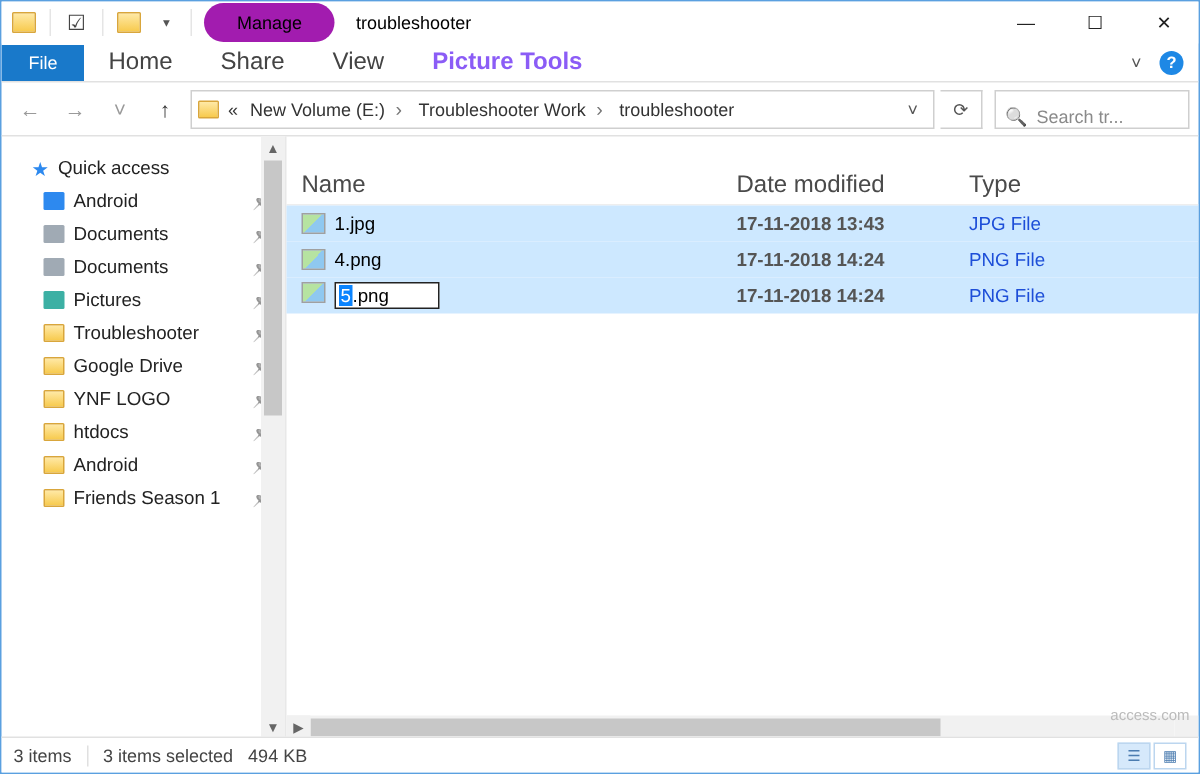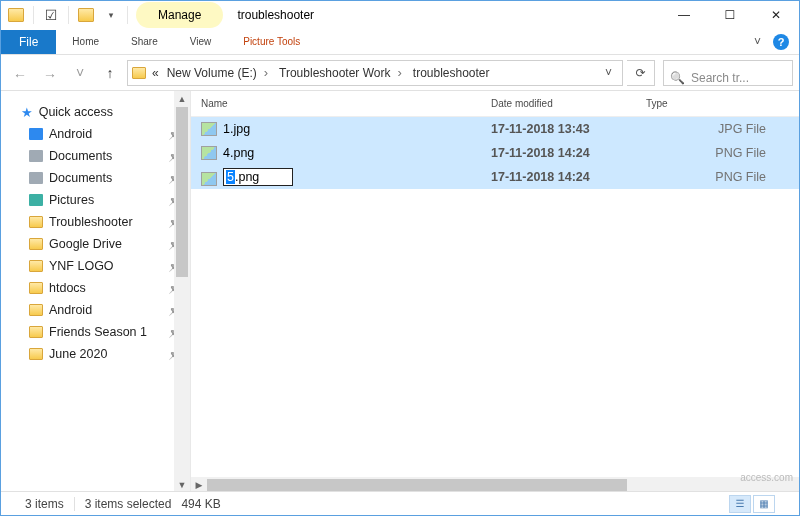--- a/index.html
+++ b/index.html
@@ -6,30 +6,30 @@
   body { margin: 0; background: #fff; font-size: 12px; color: #000; width: 800px; height: 516px; overflow: hidden; border: 1px solid #5aa0e0; position: relative; }
 
   
   .titlebar { display: flex; align-items: center; height: 28px; background: #fff; }
   .titlebar .qat { display: flex; align-items: center; gap: 2px; padding: 0 4px; }
   .qat-btn { width: 22px; height: 22px; display: flex; align-items: center; justify-content: center; }
   .folder-ico { width: 16px; height: 14px; background: linear-gradient(#ffe9a6,#f7ca4d); border:1px solid #d9a63b; border-radius:1px; }
   .check-ico::before { content:"☑"; color:#444; font-size:14px; }
   .caret::after { content:"▾"; font-size:9px; color:#555; margin-left:2px; }
   .pipe { width:1px; height:18px; background:#e5e5e5; margin:0 4px; }
-  .context-tab { background:#fef9c3; padding: 6px 22px; font-size:12px;border-radius:13px; }
+  .context-tab { background:#a21caf; padding: 6px 22px; font-size:12px;border-radius:13px; }
   .window-title { padding: 0 14px; font-size:12px; }
   .winbtns { margin-left:auto; display:flex; }
   .winbtn { width:46px; height:28px; display:flex; align-items:center; justify-content:center; font-size:12px; color:#222; }
 
   
   .ribbon { display:flex; align-items:center; height:26px; border-bottom:1px solid #e1e1e1; }
   .file-tab { background:#1979ca; color:#fff; padding:5px 18px; font-size:12px; }
-  .rtab { padding:5px 16px; font-size:10px; color:#444; }
-  .rtab.context { color:#c2410c; }
+  .rtab { padding:5px 16px; font-size:16px; color:#444; }
+  .rtab.context { color:#8b5cf6;font-weight:bold; }
   .ribbon-right { margin-left:auto; display:flex; align-items:center; gap:12px; padding-right:10px; color:#555; }
   .help-ico { width:16px; height:16px; border-radius:50%; background:#1e88e5; color:#fff; display:flex; align-items:center; justify-content:center; font-size:11px; font-weight:bold; }
 
   
   .navbar { display:flex; align-items:center; height:36px; padding:0 6px; gap:4px; border-bottom:1px solid #e1e1e1; }
   .nav-arrow { width:26px; height:26px; display:flex; align-items:center; justify-content:center; color:#9a9a9a; font-size:14px; }
   .nav-arrow.enabled { color:#333; }
   .address { flex:1; display:flex; align-items:center; border:1px solid #cfcfcf; height:26px; padding:0 4px; gap:4px; }
   .crumb { display:flex; align-items:center; gap:4px; color:#333; padding:0 2px; }
   .crumb .sep::after { content:"›"; color:#777; margin:0 3px; font-size:13px; }
@@ -50,43 +50,43 @@
   .sq.blue { background:#2d89ef; }
   .sq.gray { background:#a0aab4; }
   .sq.teal { background:#3cb0a4; }
   .sq.folder { background:linear-gradient(#ffe9a6,#f7ca4d); border:1px solid #d9a63b; }
   .scroll-v { position:absolute; right:0; top:0; bottom:0; width:16px; background:#f1f1f1; }
   .scroll-thumb { position:absolute; left:2px; width:12px; background:#c7c7c7; }
   .scroll-btn { position:absolute; left:0; width:16px; height:16px; background:#f1f1f1; display:flex; align-items:center; justify-content:center; color:#666; font-size:9px; }
 
   
   .content { flex:1; position:relative; }
-  .col-headers { display:flex; align-items:center; height:26px; border-bottom:1px solid #eee; color:#4a4a4a; font-size:10px; }
+  .col-headers { display:flex; align-items:center; height:26px; border-bottom:1px solid #eee; color:#4a4a4a; font-size:16px;margin-top:20px; }
   .col-headers > div { padding:0 10px; }
   .col-name { width:290px; }
   .col-date { width:155px; }
   .col-type { width:140px; }
   .rows { }
   .row { display:flex; align-items:center; height:24px; font-size:12.5px; }
   .row.sel { background:#cde8ff; }
   .row .cell { padding:0 10px; }
-  .row .name { width:290px; display:flex; align-items:flex-end; gap:6px; }
+  .row .name { width:290px; display:flex; align-items:flex-start; gap:6px; }
   .row .date { width:155px; color:#555;font-weight:bold; }
-  .row .type { width:140px; color:#737373;text-align:right; }
+  .row .type { width:140px; color:#1d4ed8; }
   .img-ico { width:16px; height:14px; background:linear-gradient(135deg,#b6e3a1 50%,#8fc8f0 50%); border:1px solid #a0a0a0; }
   .rename-box { border:1px solid #222; background:#fff; padding:0 2px; display:inline-flex; align-items:center; height:18px; min-width:70px; }
   .rename-sel { background:#0a84ff; color:#fff; padding:0 1px; }
 
   
   .scroll-h { position:absolute; left:0; right:16px; bottom:0; height:16px; background:#f1f1f1; }
   .scroll-h .thumb { position:absolute; top:2px; height:12px; background:#c7c7c7; }
   .content .corner { position:absolute; right:0; bottom:0; width:16px; height:16px; background:#f1f1f1; }
 
   
-  .status { position:absolute; left:0; right:0; bottom:0; height:24px; border-top:1px solid #e1e1e1; display:flex; align-items:center; font-size:12px; color:#444; padding:0 24px; background:#fff; }
+  .status { position:absolute; left:0; right:0; bottom:0; height:24px; border-top:1px solid #e1e1e1; display:flex; align-items:center; font-size:12px; color:#444; padding:0 8px; background:#fff; }
   .status .sep { width:1px; height:14px; background:#e0e0e0; margin:0 10px; }
   .view-toggles { margin-left:auto; display:flex; gap:2px; }
   .vt { width:22px; height:18px; border:1px solid #bcd6ef; display:flex; align-items:center; justify-content:center; font-size:10px; color:#4b7cb0; }
   .vt.active { background:#d6e9fb; }
 
   .watermark { position:absolute; right:6px; bottom:32px; font-size:10px; color:#bbb; }
 </style>
 </head>
 <body>
 
@@ -203,25 +203,20 @@
         <span class="pin"></span>
       </div>
     <div class="tree-item">
         <span class="sq folder"></span>
         <span>Android</span>
         <span class="pin"></span>
       </div>
     <div class="tree-item">
         <span class="sq folder"></span>
         <span>Friends Season 1</span>
-        <span class="pin"></span>
-      </div>
-    <div class="tree-item">
-        <span class="sq folder"></span>
-        <span>June 2020</span>
         <span class="pin"></span>
       </div>
 
     <div class="scroll-v">
       <div class="scroll-btn" style="top:0">▲</div>
       <div class="scroll-thumb" style="top:16px; height:170px;"></div>
       <div class="scroll-btn" style="bottom:0">▼</div>
     </div>
   </div>
 

